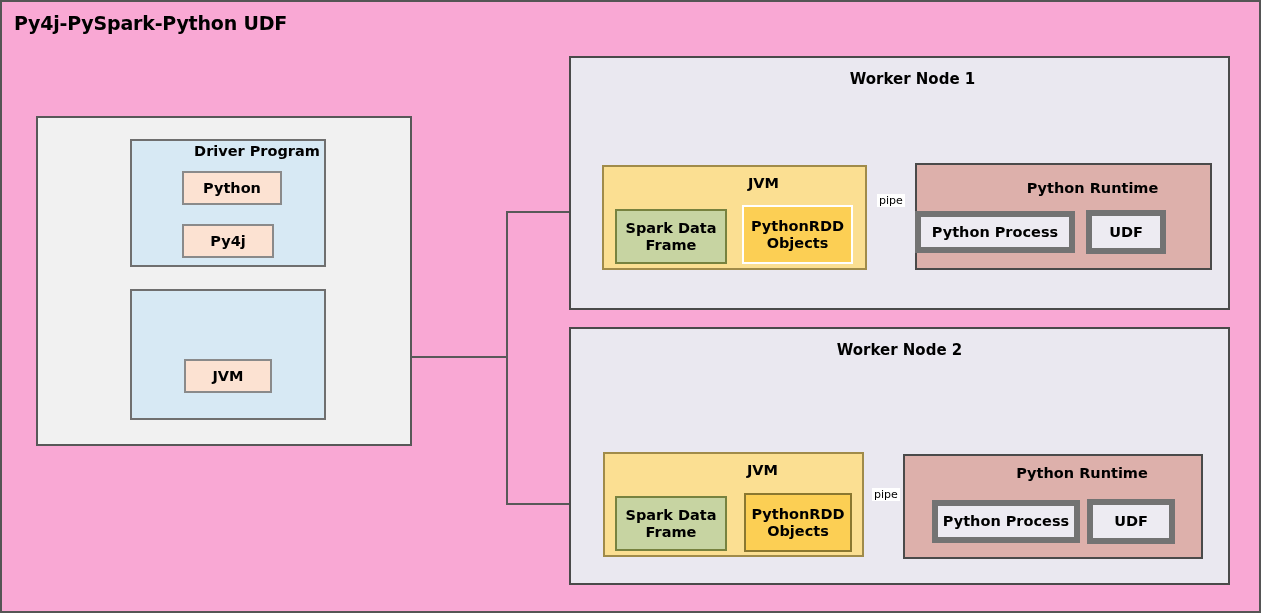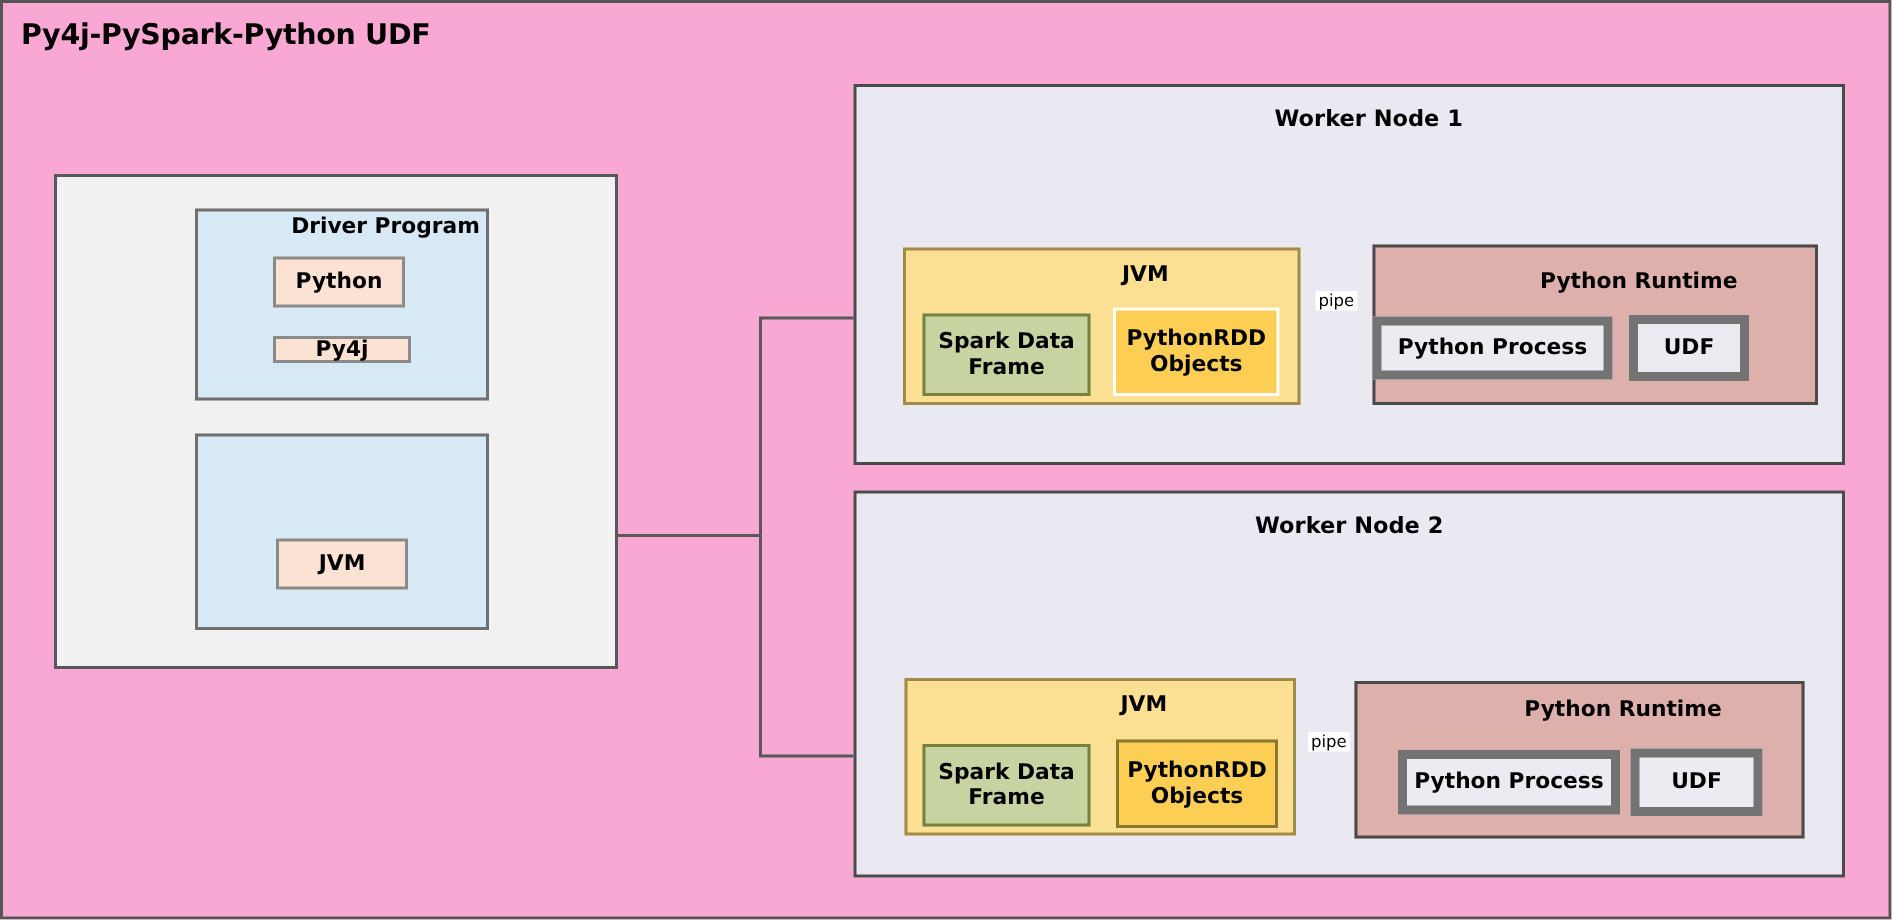--- a/index.html
+++ b/index.html
@@ -145,25 +145,25 @@
     <line x1="874" y1="219" x2="912" y2="219" stroke="#1a1a1a" stroke-width="2.4" marker-end="url(#ah)" marker-start="url(#ahL)"></line>
 
     <line x1="869" y1="512" x2="901" y2="512" stroke="#1a1a1a" stroke-width="2.4" marker-end="url(#ah)" marker-start="url(#ahL)"></line>
   </svg>
 
   <div class="box driver-outer" style="left:34px; top:114px; width:376px; height:330px;"></div>
 
   <div class="box bluebox" style="left:128px; top:137px; width:196px; height:128px;"></div>
   <div class="lbl hdr" style="left:128px; top:141px; width:196px;">Driver Program</div>
 
-  <div class="box peachbox" style="left:180px; top:169px; width:88px; height:34px;text-align:center;">
+  <div class="box peachbox" style="left:180px; top:169px; width:100px; height:34px;text-align:center;">
     <span class="boxtxt">Python</span>
   </div>
 
-  <div class="box peachbox" style="left:180px; top:222px; width:92px; height:18px;justify-content:center;">
+  <div class="box peachbox" style="left:180px; top:222px; width:92px; height:34px;justify-content:center;">
     <span class="boxtxt">Py4j</span>
   </div>
 
   <div class="box bluebox" style="left:128px; top:287px; width:196px; height:131px;"></div>
 
   <div class="box peachbox" style="left:182px; top:357px; width:88px; height:34px;">
     <span class="boxtxt">JVM</span>
   </div>
 
   <div class="box worker" style="left:567px; top:54px; width:661px; height:254px;"></div>

